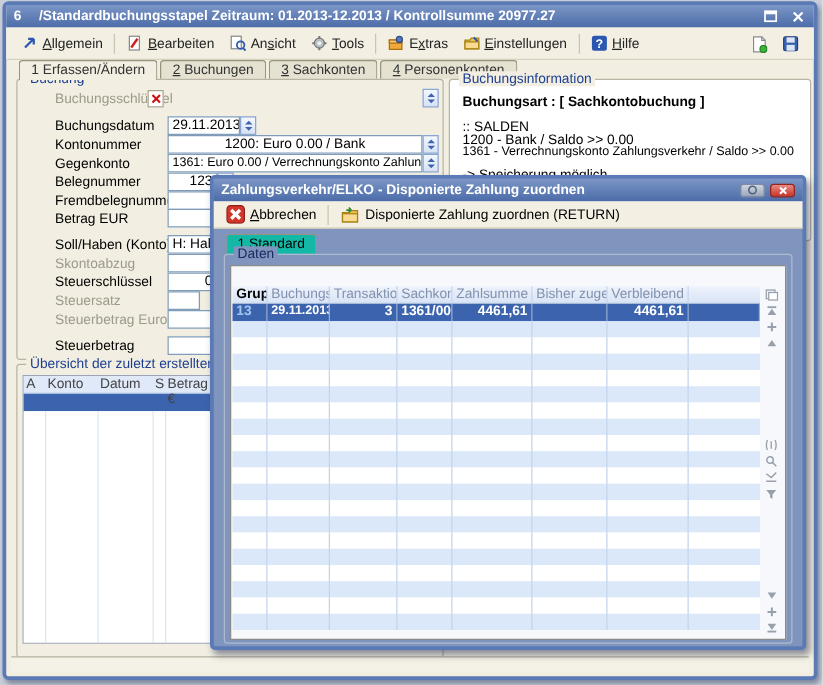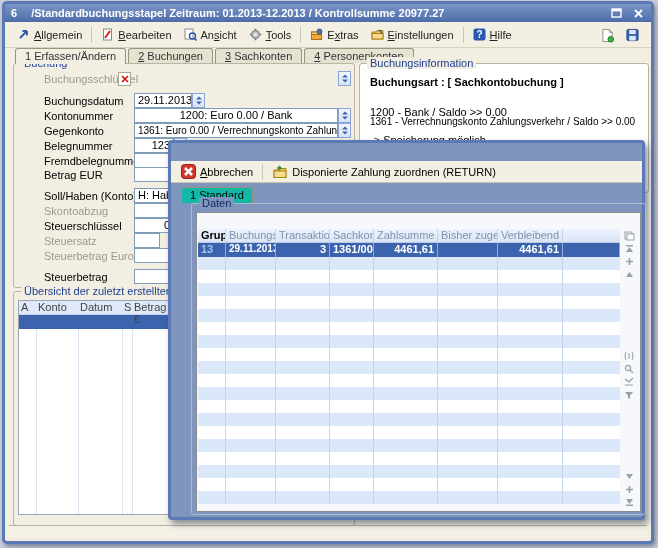--- a/index.html
+++ b/index.html
@@ -69,21 +69,21 @@
             background:linear-gradient(#7b96c6,#4c6ca9); color:#fff; font-weight:bold;
             display:flex; align-items:center; padding:0 6px; }
   .dtitle .t { flex:1; }
   .dctrl { width:20px; height:11px; border-radius:3px; margin-left:4px; display:flex;
            align-items:center; justify-content:center; font-size:9px; color:#fff; }
   .dctrl.min { background:linear-gradient(#cfd6e2,#9aa6ba); border:1px solid #7e8ca4; color:#51607a; }
   .dctrl.close { background:linear-gradient(#e98b84,#c6342b); border:1px solid #93261f; }
   .dtoolbar { position:absolute; left:0; top:18px; right:0; height:22px; background:#f3f0e3;
               border-bottom:1px solid #c9c5b2; display:flex; align-items:center; padding:0 4px; }
   .dtb { display:flex; align-items:center; gap:4px; padding:1px 6px; }
-  .dgroup { position:absolute; left:20px; top:60px; width:455px; height:312px;
+  .dgroup { position:absolute; left:8px; top:60px; width:455px; height:312px;
             border:1px solid #aebad0; border-radius:3px; }
   .dglabel { position:absolute; top:-7px; left:7px; background:#8095bd; padding:0 3px;
              color:#15275c; }
   .dtab { position:absolute; left:10px; top:44px; height:16px; padding:1px 8px 0 8px;
           background:#14b8a6; border:1px solid #98947f; border-bottom:none; border-radius:3px 3px 0 0; }
   .dpanel { position:absolute; left:4px; top:8px; width:445px; height:300px;
             border:1px solid #8b8b8b; background:#f7f8fb; }
   .dsearch { position:absolute; left:1px; top:1px; right:1px; height:15px; background:#eef0f8;
              border-bottom:1px solid #cfcfe0; display:flex; align-items:center; padding:0 4px; gap:4px; }
   .dsearch .lab { font-weight:bold; color:#1e3f91; }
@@ -314,20 +314,21 @@
       <span class="flabel dis" style="top:186px;">Steuerbetrag Euro</span>
       <div class="field" style="left:120px; top:184px; width:48px;"></div>
 
       <span class="flabel" style="top:207px;">Steuerbetrag</span>
       <div class="field" style="left:120px; top:205px; width:100px;"></div>
     </div>
 
     <div class="group" style="left:354px; top:59px; width:290px; height:130px; background:#fff;">
       <span class="glabel">Buchungsinformation</span>
       <span class="infoline b" style="top:12px;">Buchungsart : [ Sachkontobuchung ]</span>
+      <span class="infoline" style="top:32px;">:: SALDEN</span>
       <span class="infoline" style="top:42px;">1200 - Bank / Saldo &gt;&gt; 0.00</span>
       <span class="infoline" style="top:52px; font-size:10px;">1361 - Verrechnungskonto Zahlungsverkehr / Saldo &gt;&gt; 0.00</span>
       <span class="infoline" style="top:70px;">-&gt; Speicherung möglich</span>
     </div>
 
     <div class="group" style="left:8px; top:287px; width:342px; height:235px;">
       <span class="glabel">Übersicht der zuletzt erstellten Buchungen</span>
       <div class="utable">
         <div class="uhead">
           <span class="uc" style="width:17px;">A</span>
@@ -344,20 +345,33 @@
           <span class="uline" style="left:113px;"></span>
           <span class="uline" style="left:158px;"></span>
         </div>
       </div>
     </div>
 
     <div class="statusbar"></div>
   </div>
 
   <div class="dialog">
+    <div class="dtitle">
+      <span class="t">Zahlungsverkehr/ELKO - Disponierte Zahlung zuordnen</span>
+      <span class="dctrl min">
+        <svg width="8" height="8" viewBox="0 0 8 8">
+            <circle cx="4" cy="4" r="3" fill="none" stroke="#51607a" stroke-width="1.2"></circle>
+          </svg>
+      </span>
+      <span class="dctrl close">
+        <svg width="7" height="7" viewBox="0 0 7 7">
+            <path d="M1 1 L6 6 M6 1 L1 6" stroke="#fff" stroke-width="1.6"></path>
+          </svg>
+      </span>
+    </div>
 
     <div class="dtoolbar">
       <span class="dtb">
         <span>
           <svg width="15" height="15" viewBox="0 0 15 15">
               <rect x="0.5" y="0.5" width="14" height="14" rx="3" fill="#d3372c" stroke="#8e1f16"></rect>
               <path d="M4 4 L11 11 M11 4 L4 11" stroke="#fff" stroke-width="2.6"></path>
             </svg>
         </span>
         <span><u>A</u>bbrechen</span>

